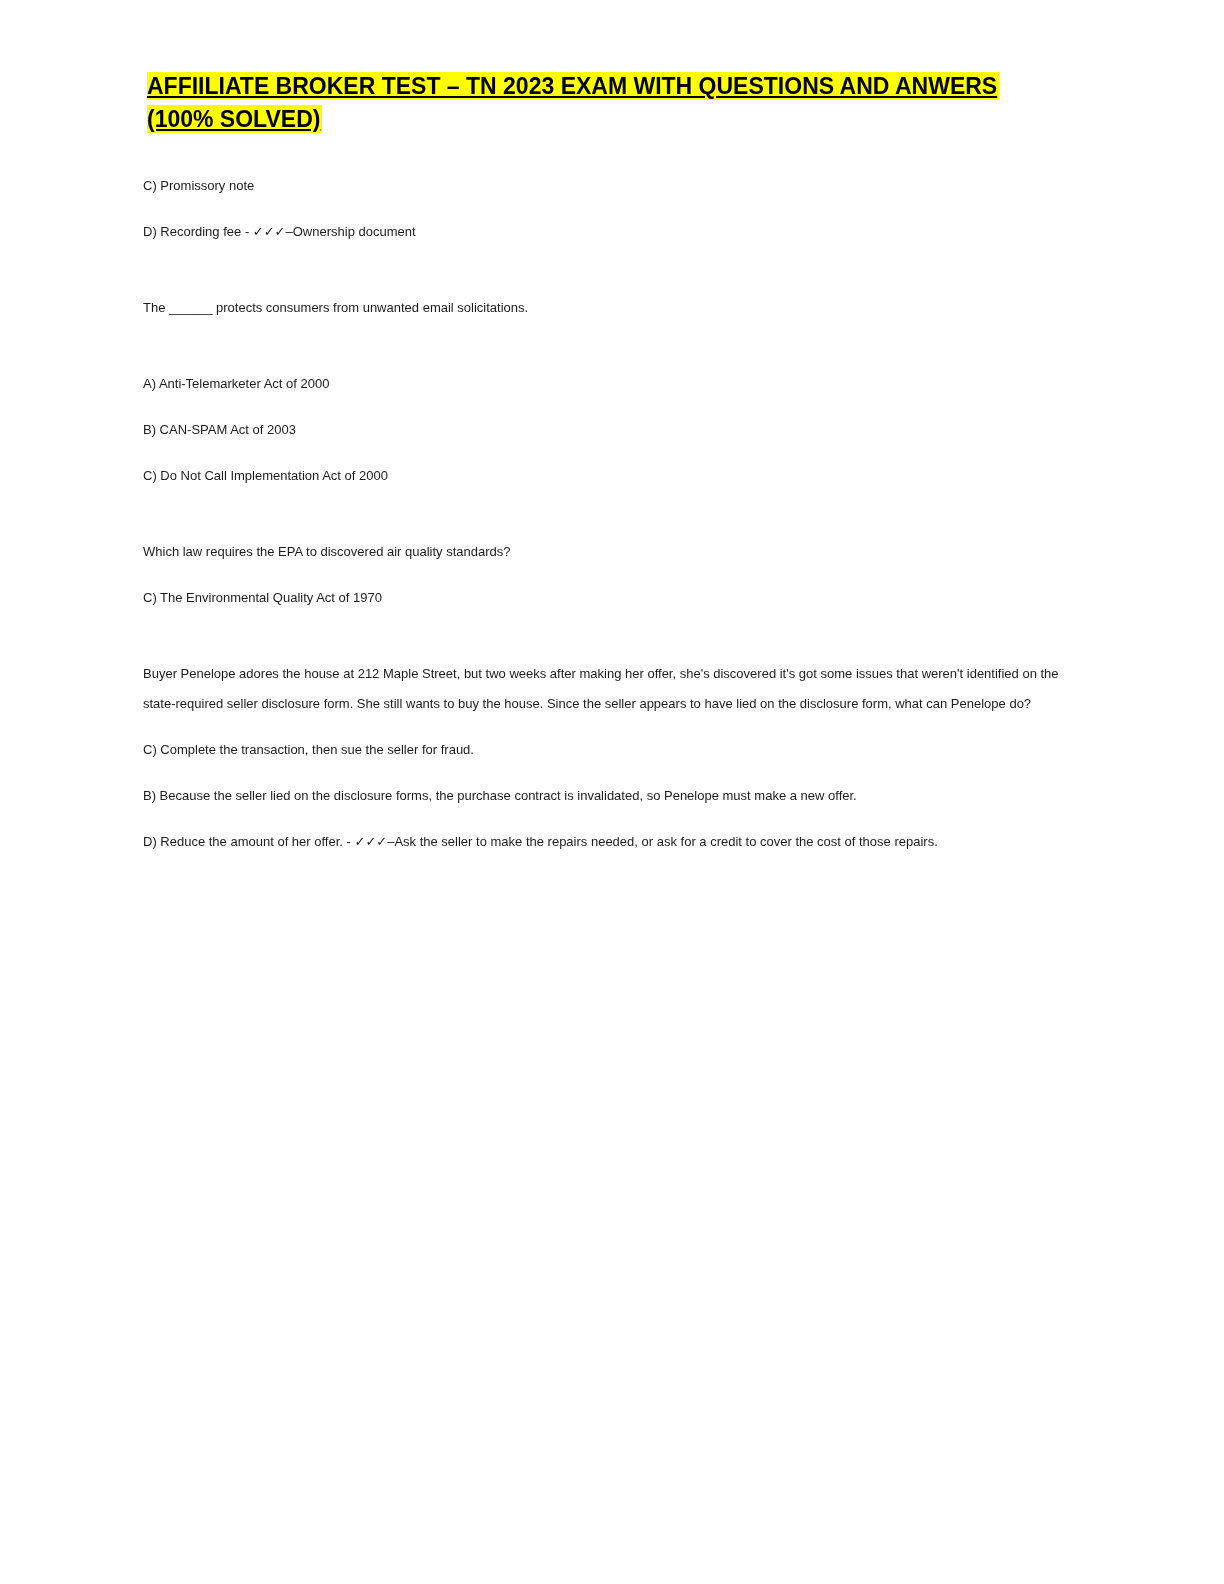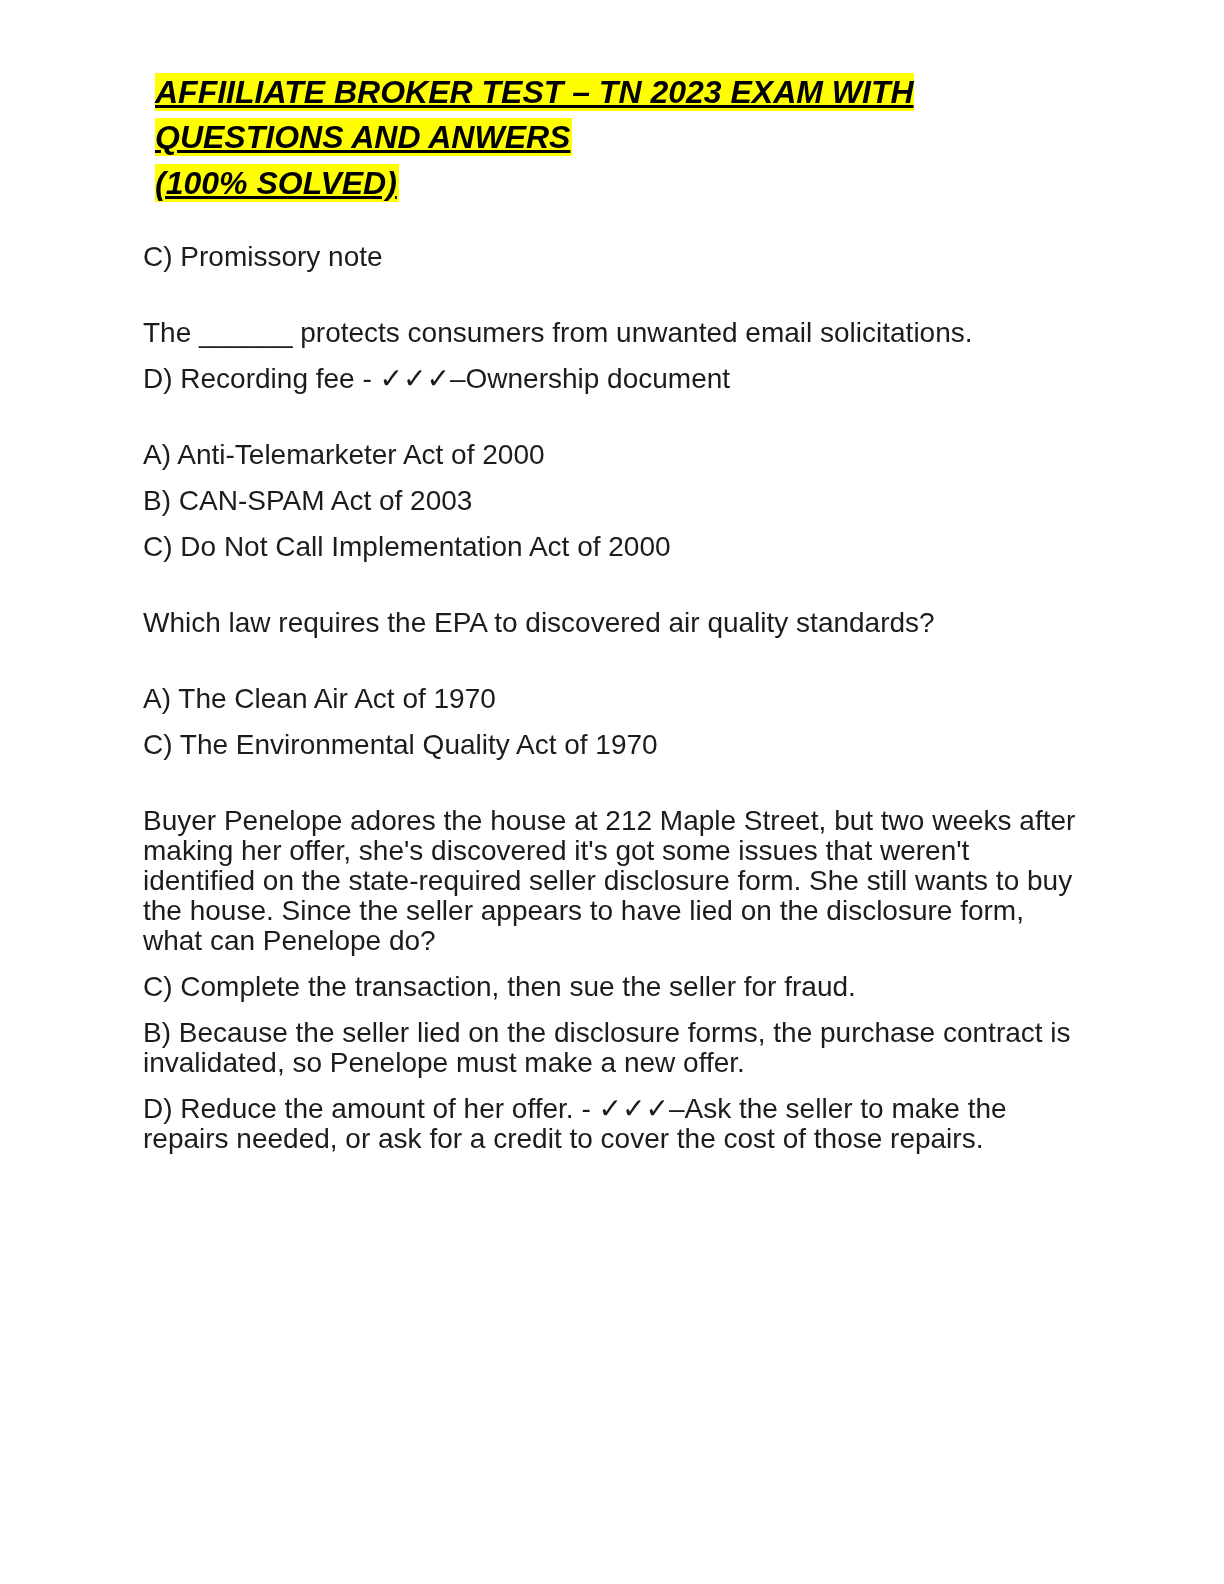--- a/index.html
+++ b/index.html
@@ -12,65 +12,63 @@
     width: 1224px;
     height: 1584px;
     background: #ffffff;
     box-sizing: border-box;
     padding: 70px 140px 40px 143px;
     font-family: "Liberation Sans", sans-serif;
     color: #1c1c1c;
     overflow: hidden;
   }
   h1.doc-title {
-    margin: 0 0 36px 12px;
-    font-size: 32px;
+    margin: 0 0 36px 4px;
+    font-size: 23px;
     font-weight: bold;
-    font-style: italic;
     line-height: 1.42;
     color: #000000;
   }
   .hl {
     background: #ffff00;
     text-decoration: underline;
     padding: 1px 2px 1px 0;
   }
   .para {
-    font-size: 28px;
+    font-size: 13px;
     line-height: 30px;
     margin: 0 0 16px 0;
     max-width: 945px;
   }
   .gap-before {
     margin-top: 46px;
   }
 </style>
 </head>
 <body>
 
 <div class="page">
 
   <h1 class="doc-title">
     <span class="hl">AFFIILIATE BROKER TEST – TN 2023 EXAM WITH QUESTIONS AND ANWERS</span><br>
     <span class="hl">(100% SOLVED)</span>
   </h1>
 
   <div>
     <p class="para">C) Promissory note</p>
+    <p class="para">D) Recording fee - ✓✓✓–Ownership document</p>
+
     <p class="para gap-before">The ______ protects consumers from unwanted email solicitations.</p>
-
-    <p class="para">D) Recording fee - ✓✓✓–Ownership document</p>
 
     <p class="para gap-before">A) Anti-Telemarketer Act of 2000</p>
     <p class="para">B) CAN-SPAM Act of 2003</p>
     <p class="para">C) Do Not Call Implementation Act of 2000</p>
 
     <p class="para gap-before">Which law requires the EPA to discovered air quality standards?</p>
 
-    <p class="para gap-before">A) The Clean Air Act of 1970</p>
     <p class="para">C) The Environmental Quality Act of 1970</p>
 
     <p class="para gap-before">Buyer Penelope adores the house at 212 Maple Street, but two weeks after making her offer, she's discovered it's got some issues that weren't identified on the state-required seller disclosure form. She still wants to buy the house. Since the seller appears to have lied on the disclosure form, what can Penelope do?</p>
 
     <p class="para">C) Complete the transaction, then sue the seller for fraud.</p>
     <p class="para">B) Because the seller lied on the disclosure forms, the purchase contract is invalidated, so Penelope must make a new offer.</p>
     <p class="para">D) Reduce the amount of her offer. - ✓✓✓–Ask the seller to make the repairs needed, or ask for a credit to cover the cost of those repairs.</p>
   </div>
 
 </div>

